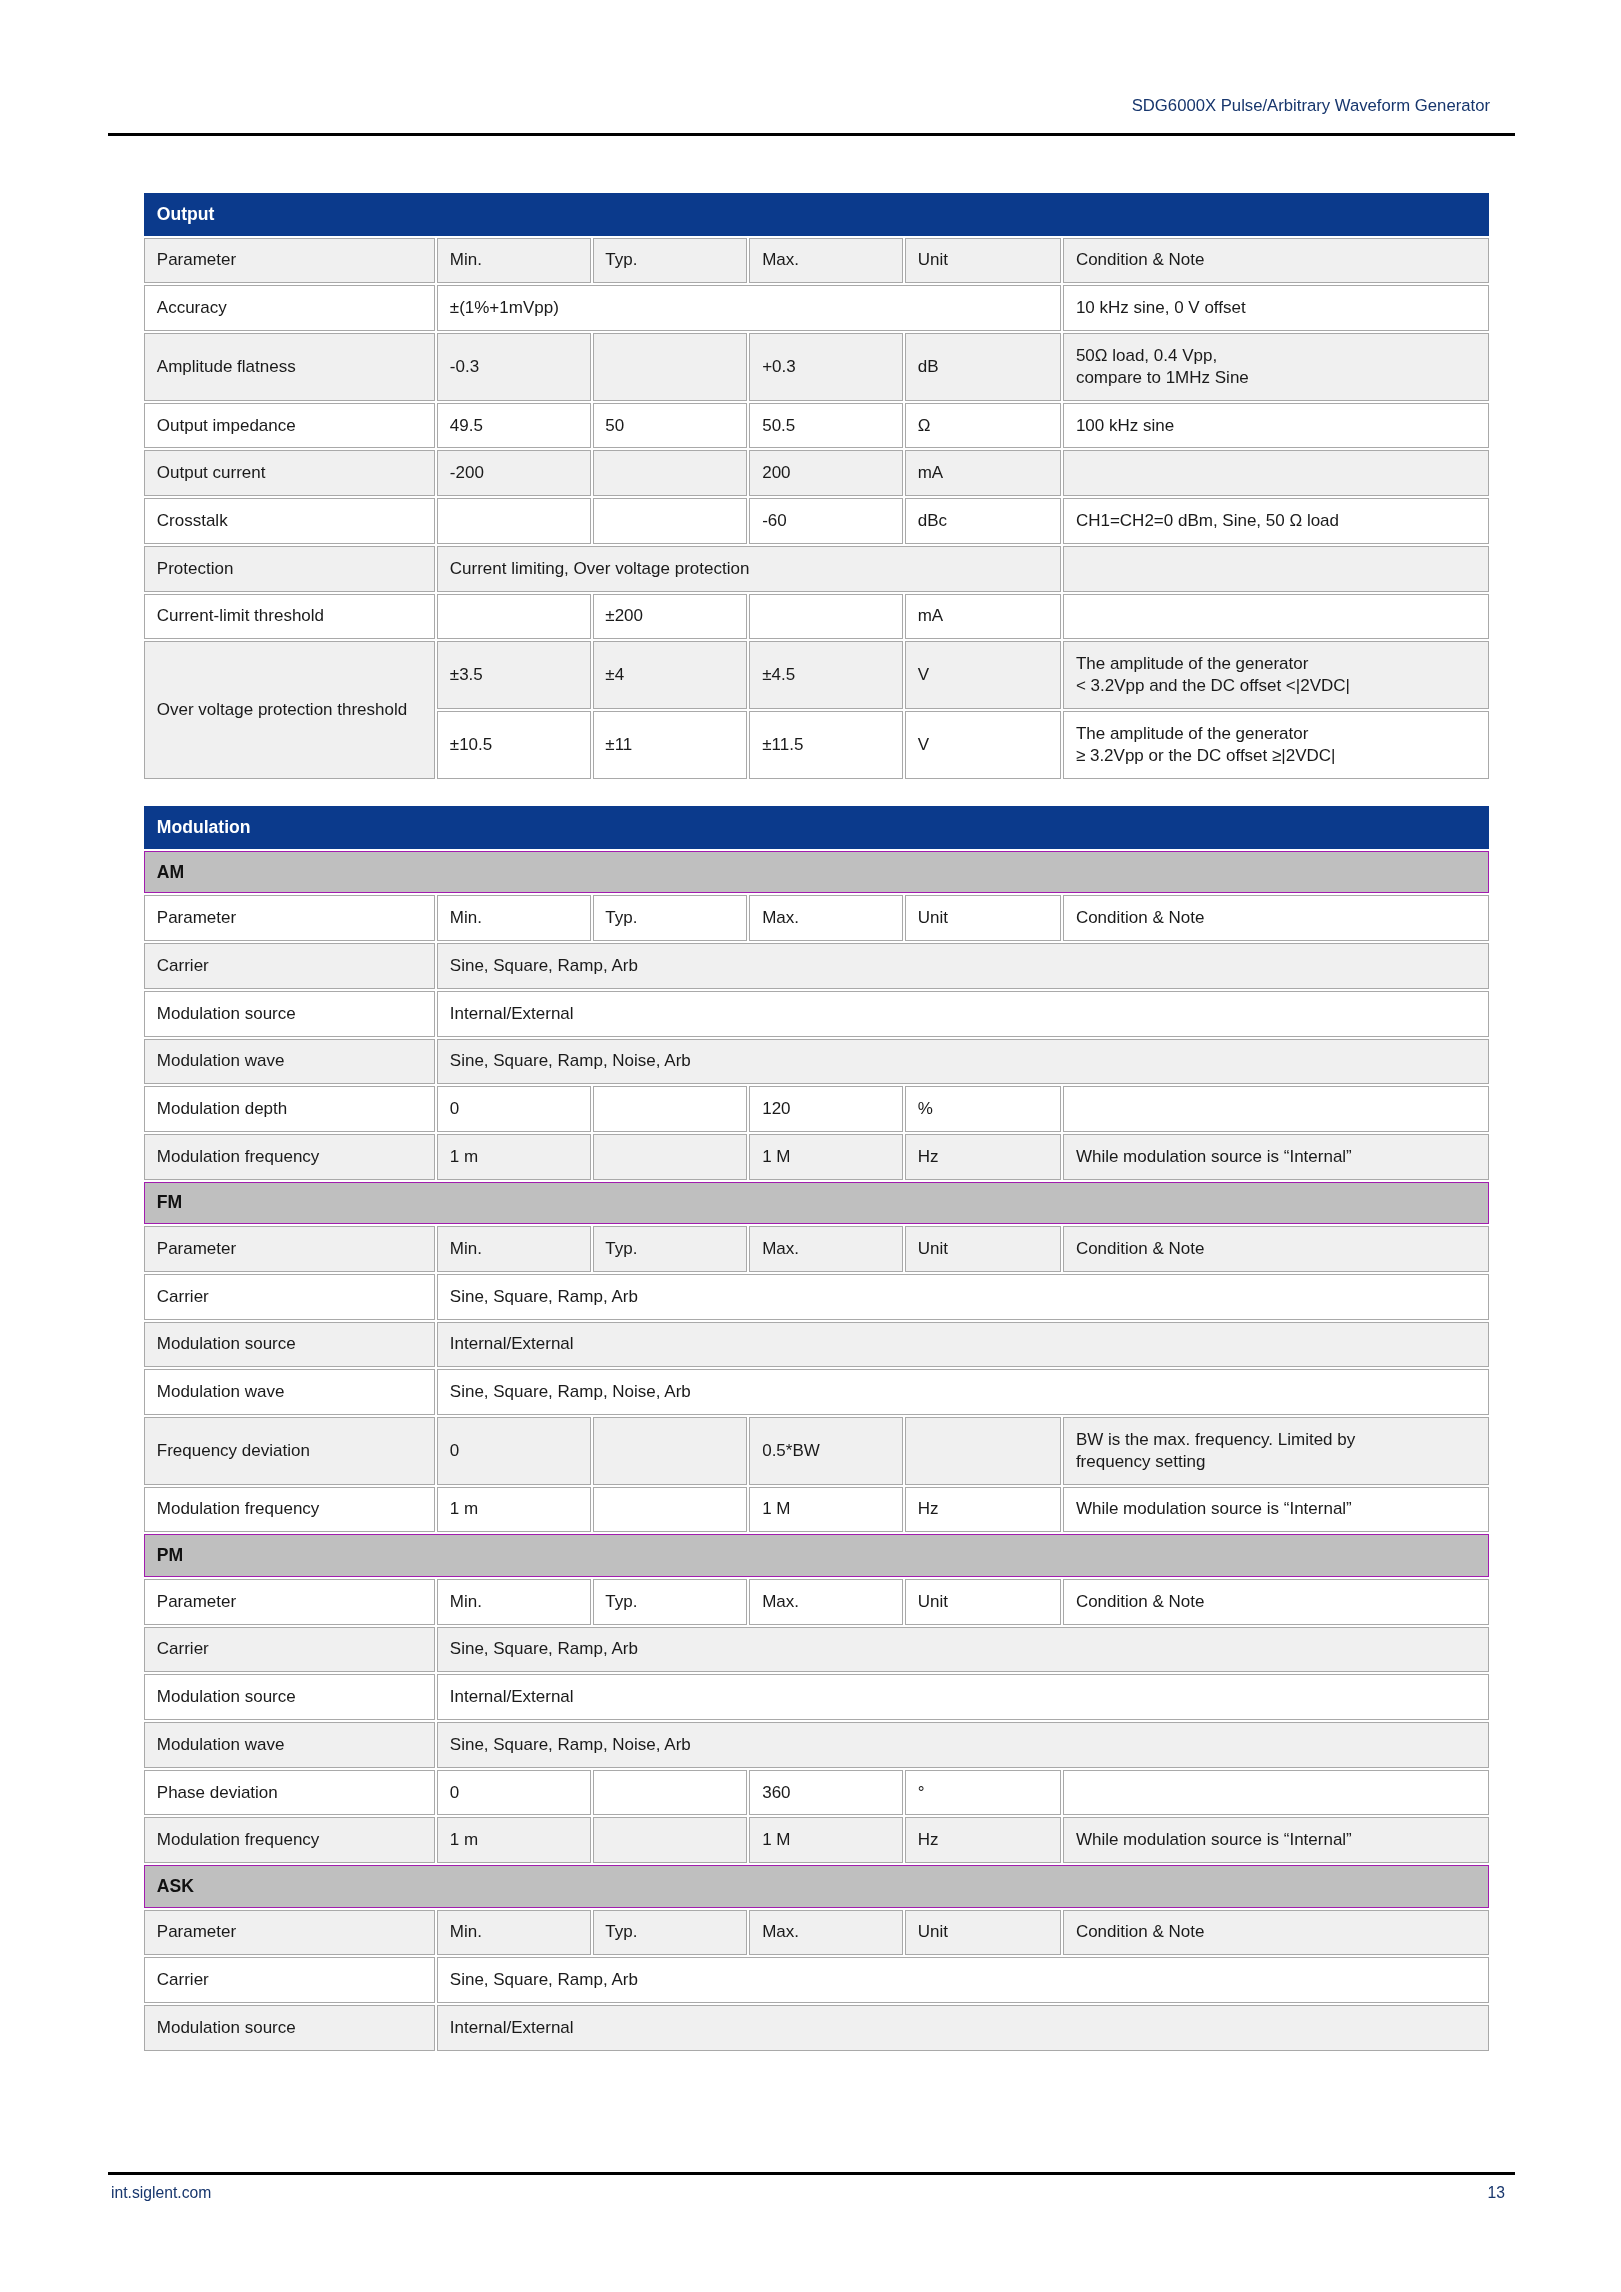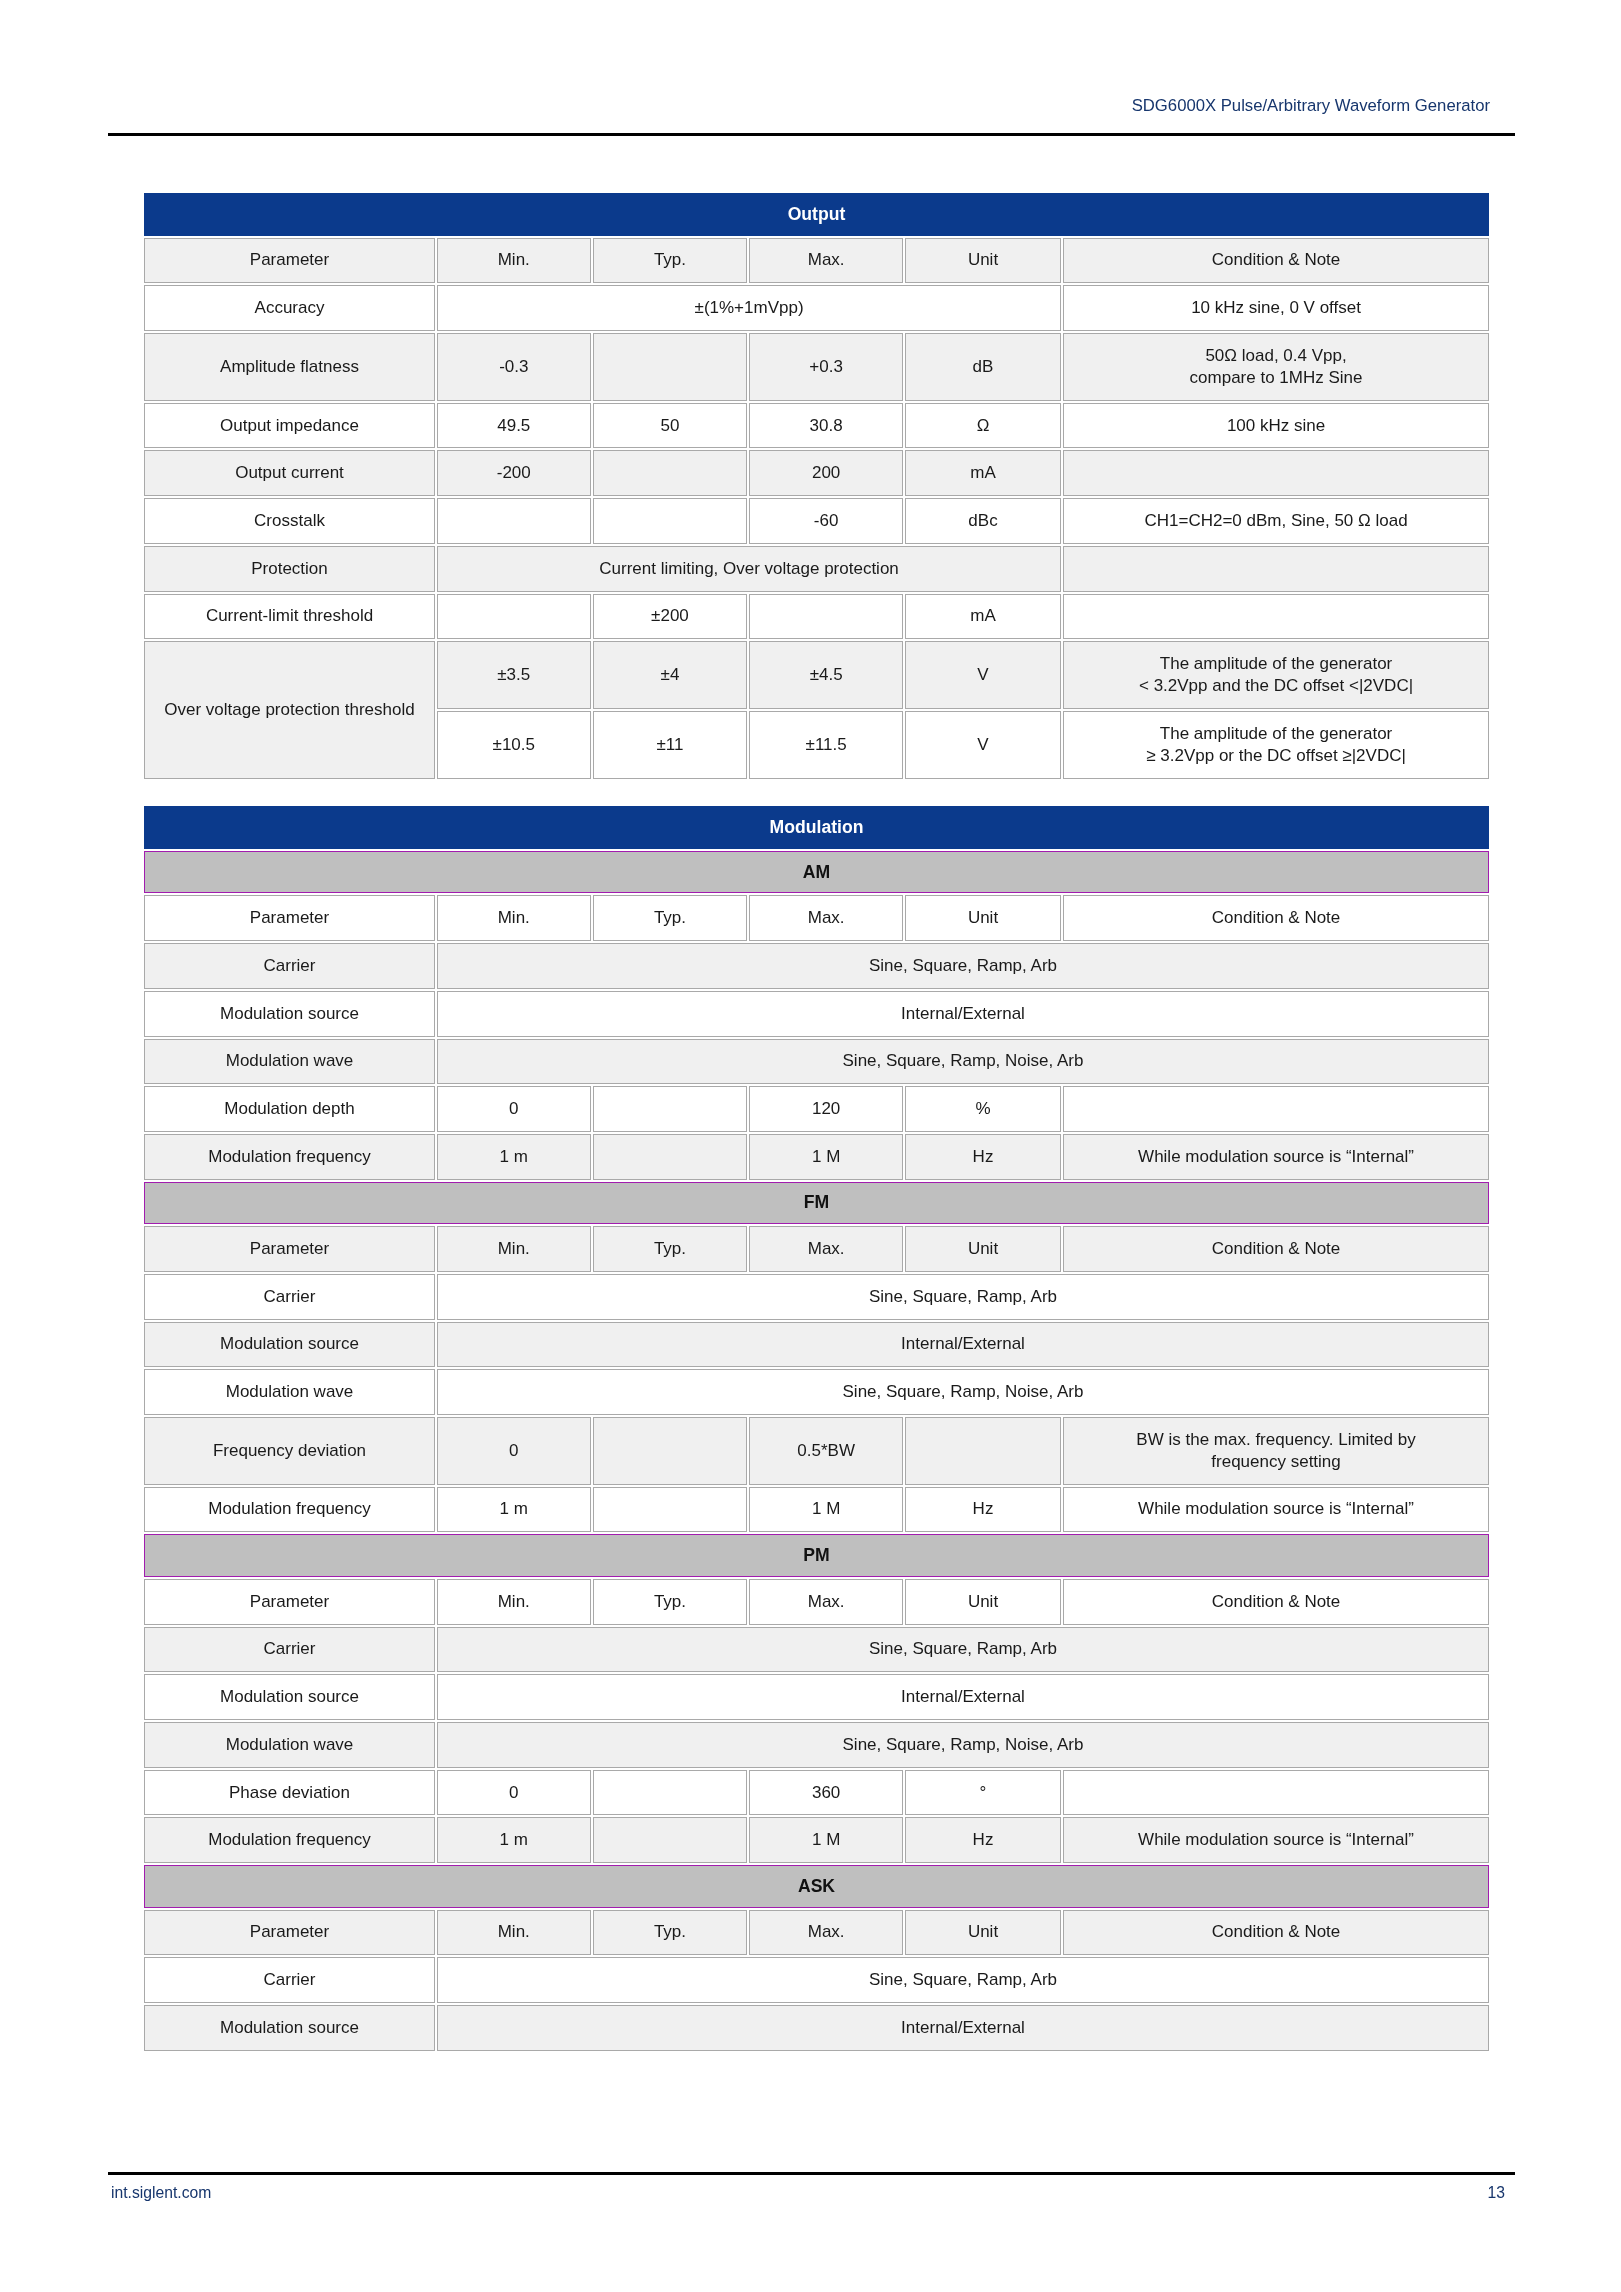--- a/index.html
+++ b/index.html
@@ -32,21 +32,20 @@
     position: absolute;
     top: 191px; left: 142px;
     width: 1349px;
   }
   table.spec-table {
     width: 100%;
     border-collapse: separate;
     border-spacing: 2px;
     table-layout: fixed;
     font-size: 17px;
-    text-align: center;
   }
   table.spec-table + table.spec-table { margin-top: 23.5px; }
   td.title-bar {
     background: var(--header-bar-navy, #0b3a8c);
     color: #ffffff;
     font-weight: bold;
     font-size: 17.6px;
     padding: 9.8px 11.8px;
     border: 1px solid var(--header-bar-navy, #0b3a8c);
   }
@@ -125,21 +124,21 @@
             <td class="cell g"></td>
             <td class="cell g">+0.3</td>
             <td class="cell g">dB</td>
             <td class="cell g">50Ω load, 0.4 Vpp,
 compare to 1MHz Sine</td>
           </tr>
           <tr>
             <td class="cell w">Output impedance</td>
             <td class="cell w">49.5</td>
             <td class="cell w">50</td>
-            <td class="cell w">30.8</td>
+            <td class="cell w">50.5</td>
             <td class="cell w">Ω</td>
             <td class="cell w">100 kHz sine</td>
           </tr>
           <tr>
             <td class="cell g">Output current</td>
             <td class="cell g">-200</td>
             <td class="cell g"></td>
             <td class="cell g">200</td>
             <td class="cell g">mA</td>
             <td class="cell g"></td>

